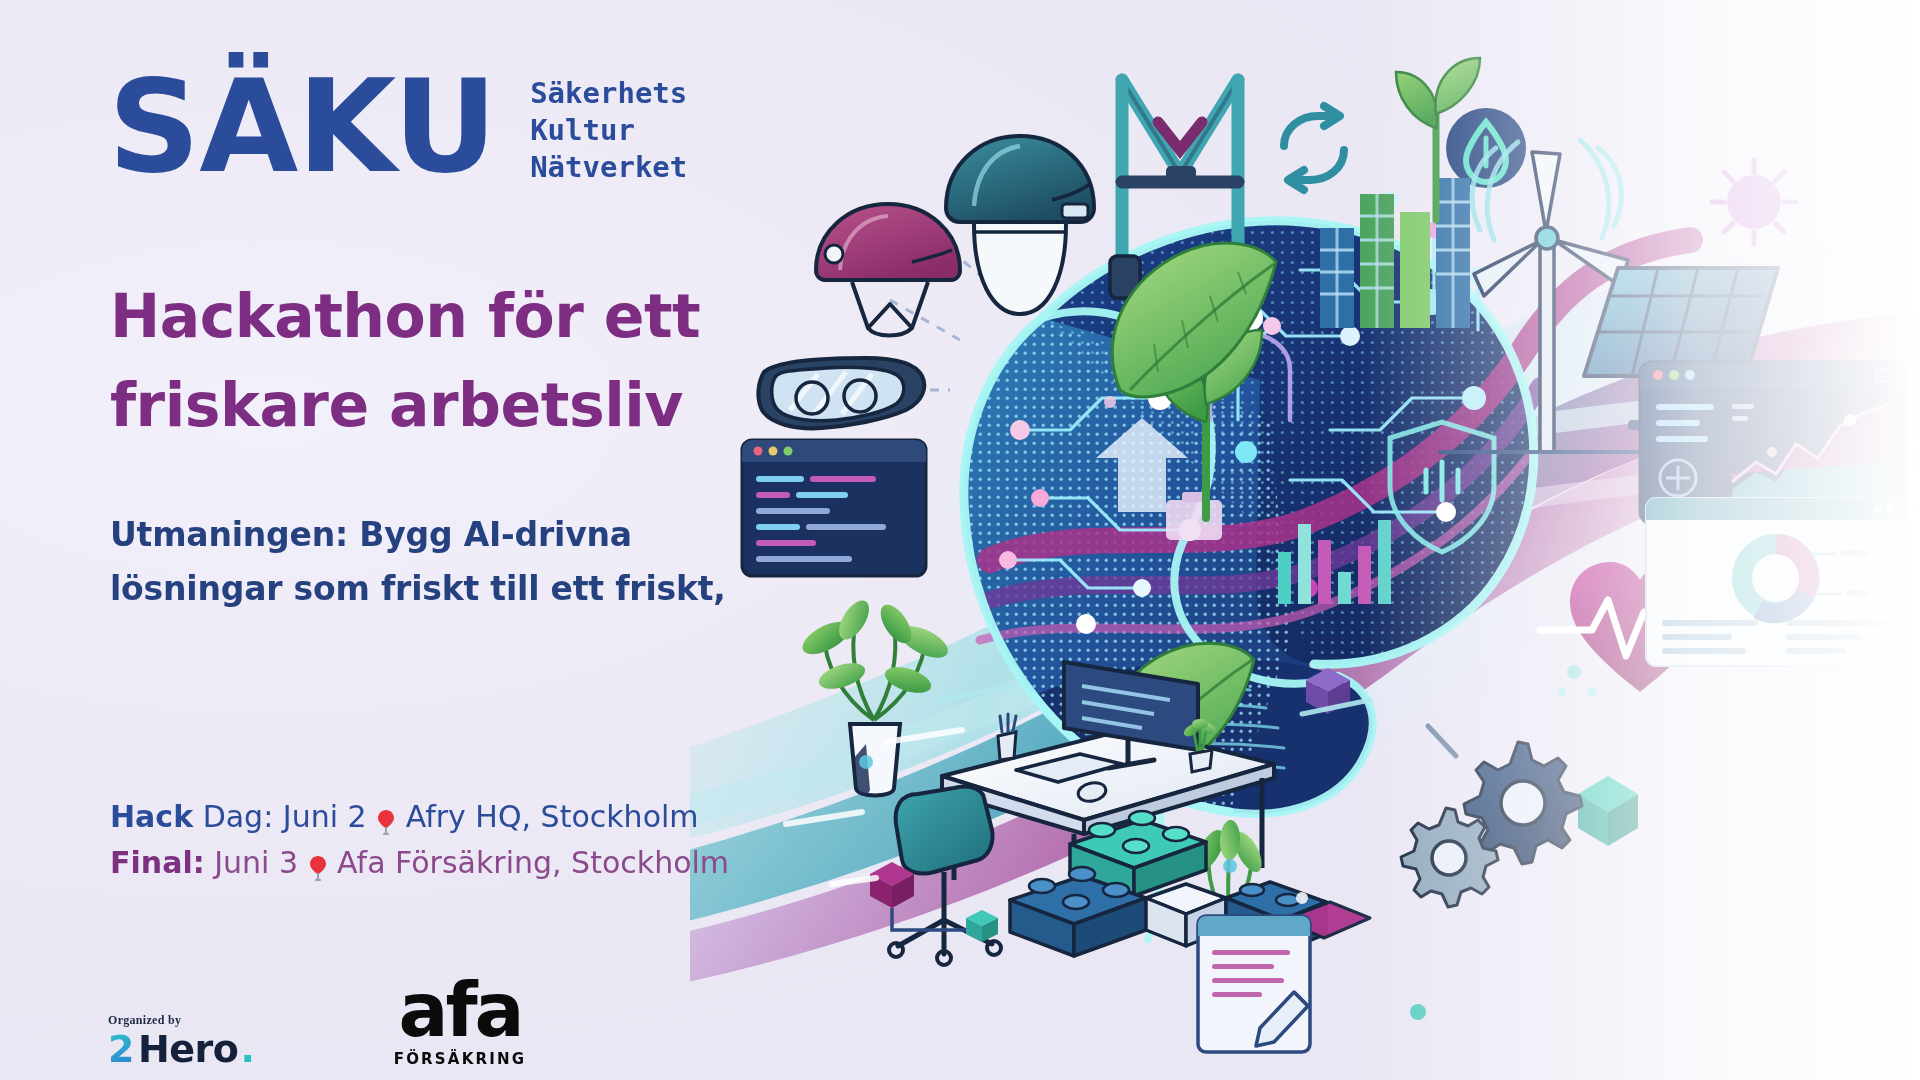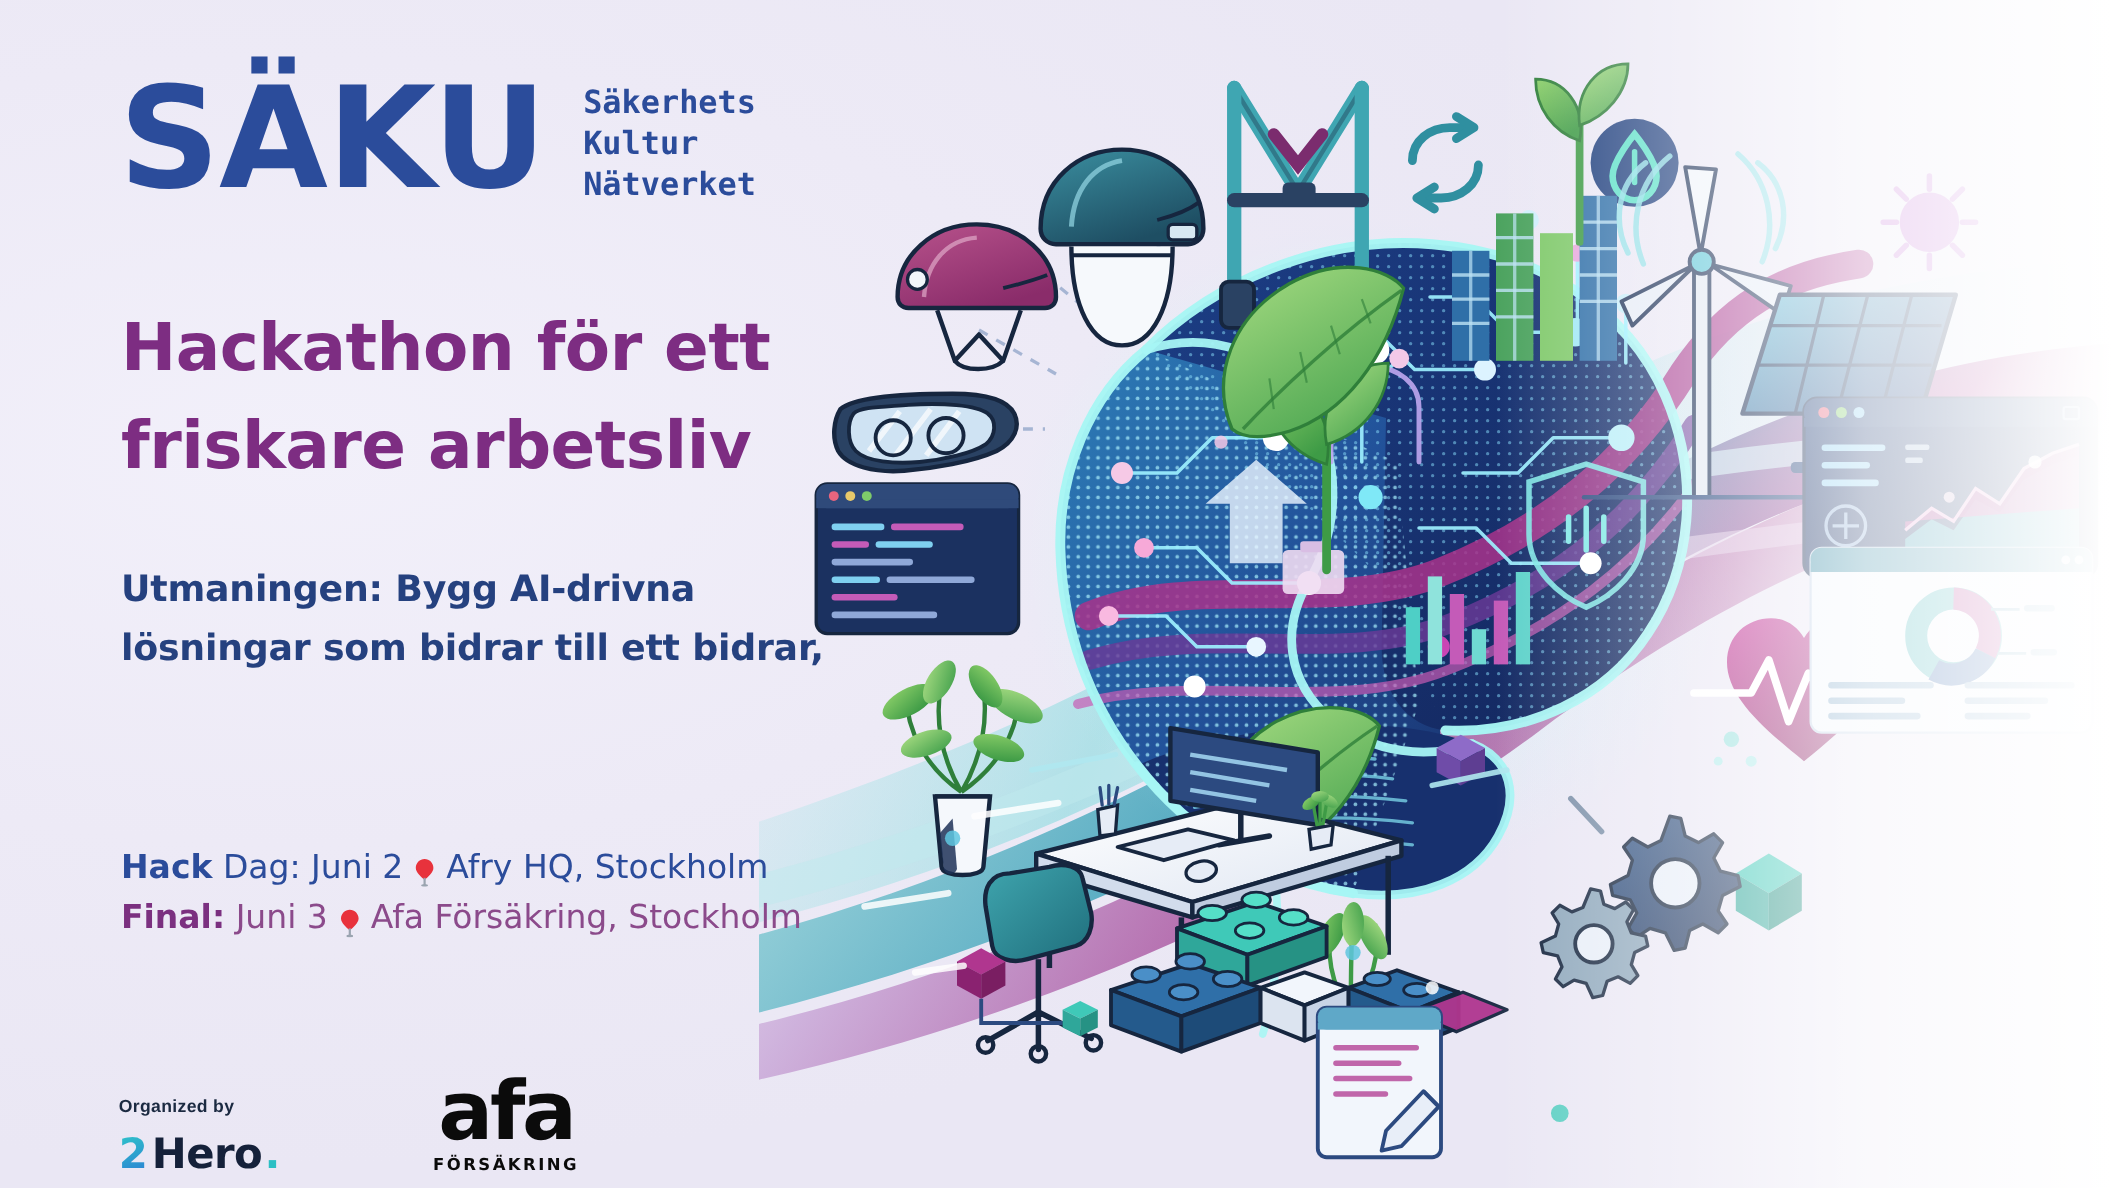--- a/index.html
+++ b/index.html
@@ -62,45 +62,45 @@
     position:absolute; left:2px; top:508px; width:740px;
     font-family:"DejaVu Sans", sans-serif;
     font-weight:700;
     font-size:33px;
     line-height:1.63;
     color:#25417F;
     letter-spacing:-0.2px;
   }
 
   
-  .dates { position:absolute; left:2px; top:766px; width:760px; }
+  .dates { position:absolute; left:2px; top:794px; width:760px; }
   .date-line {
     font-family:"DejaVu Sans", sans-serif;
     font-size:30px;
     line-height:1.52;
     white-space:nowrap;
   }
   .date-line .lead { font-weight:700; }
   .date-hack { color:#2B4C9B; }
   .date-hack .lead { color:#2B4C9B; }
   .date-final { color:#8B4A8B; }
   .date-final .lead { color:#7B3080; }
   .pin { display:inline-block; width:20px; position:relative; vertical-align:-2px; }
   .pin svg { display:block; position:absolute; left:1px; top:-20px; }
 
   
   .footer { position:absolute; left:0px; top:958px; height:110px; display:flex; align-items:flex-end; }
   .twohero { width:180px; }
   .twohero .orgby {
-    font-family:Liberation Sans, sans-serif;
+    font-family:Liberation Serif, serif;
     font-weight:700;
-    font-size:16px;
+    font-size:12px;
     color:#1B2A41;
     letter-spacing:0.3px;
-    margin-bottom:14px;
+    margin-bottom:2px;
   }
   .twohero .wordmark {
     font-family:"DejaVu Sans", sans-serif;
     font-weight:700;
     font-size:38px;
     line-height:1;
     letter-spacing:-0.5px;
     display:flex; align-items:baseline;
   }
   .twohero .two {
@@ -729,21 +729,21 @@
       </div>
     </div>
 
     <div class="headline">
       <div>Hackathon för ett</div>
       <div>friskare arbetsliv</div>
     </div>
 
     <div class="challenge">
       <div>Utmaningen: Bygg AI-drivna</div>
-      <div>lösningar som bidrar till ett bidrar,</div>
+      <div>lösningar som friskt till ett friskt,</div>
     </div>
 
     <div class="dates">
       <div class="date-line date-hack"><span class="lead">Hack</span><span> Dag: Juni 2 </span><span class="pin"><svg width="18" height="26" viewBox="0 0 18 26">
               <path d="M9 1 C4.6 1 1 4.6 1 9 C1 13 6 17 9 20 C12 17 17 13 17 9 C17 4.6 13.4 1 9 1 Z" fill="#E8323C"></path>
               <rect x="8" y="18" width="2" height="7" fill="#9AA4B0"></rect>
               <ellipse cx="9" cy="25" rx="3" ry="1.4" fill="#9AA4B0"></ellipse>
             </svg></span><span> Afry HQ, Stockholm</span></div>
       <div class="date-line date-final"><span class="lead">Final:</span><span> Juni 3 </span><span class="pin"><svg width="18" height="26" viewBox="0 0 18 26">
               <path d="M9 1 C4.6 1 1 4.6 1 9 C1 13 6 17 9 20 C12 17 17 13 17 9 C17 4.6 13.4 1 9 1 Z" fill="#E8323C"></path>

